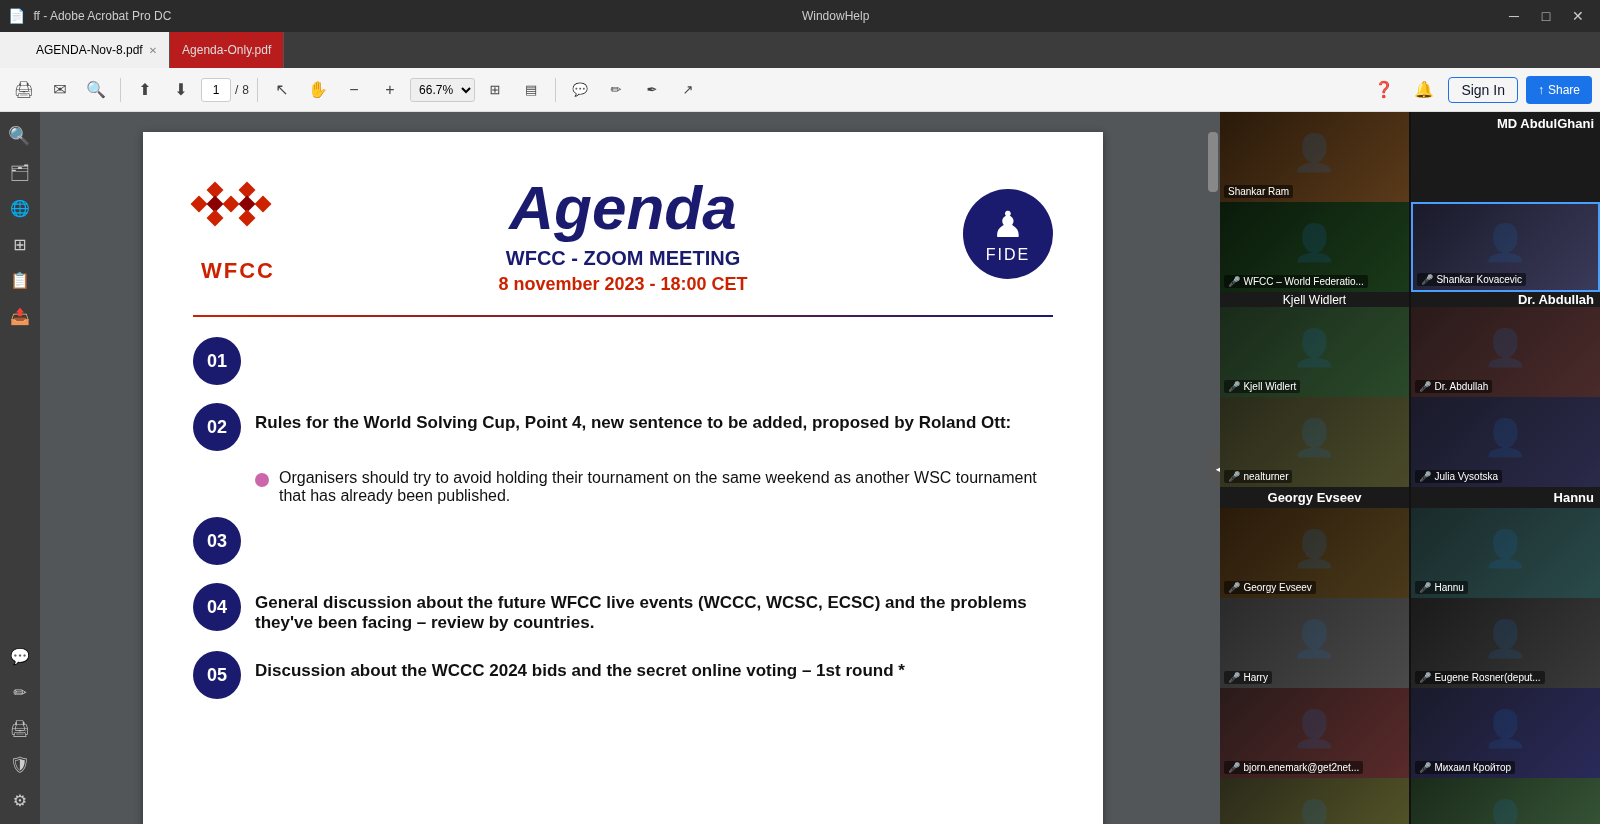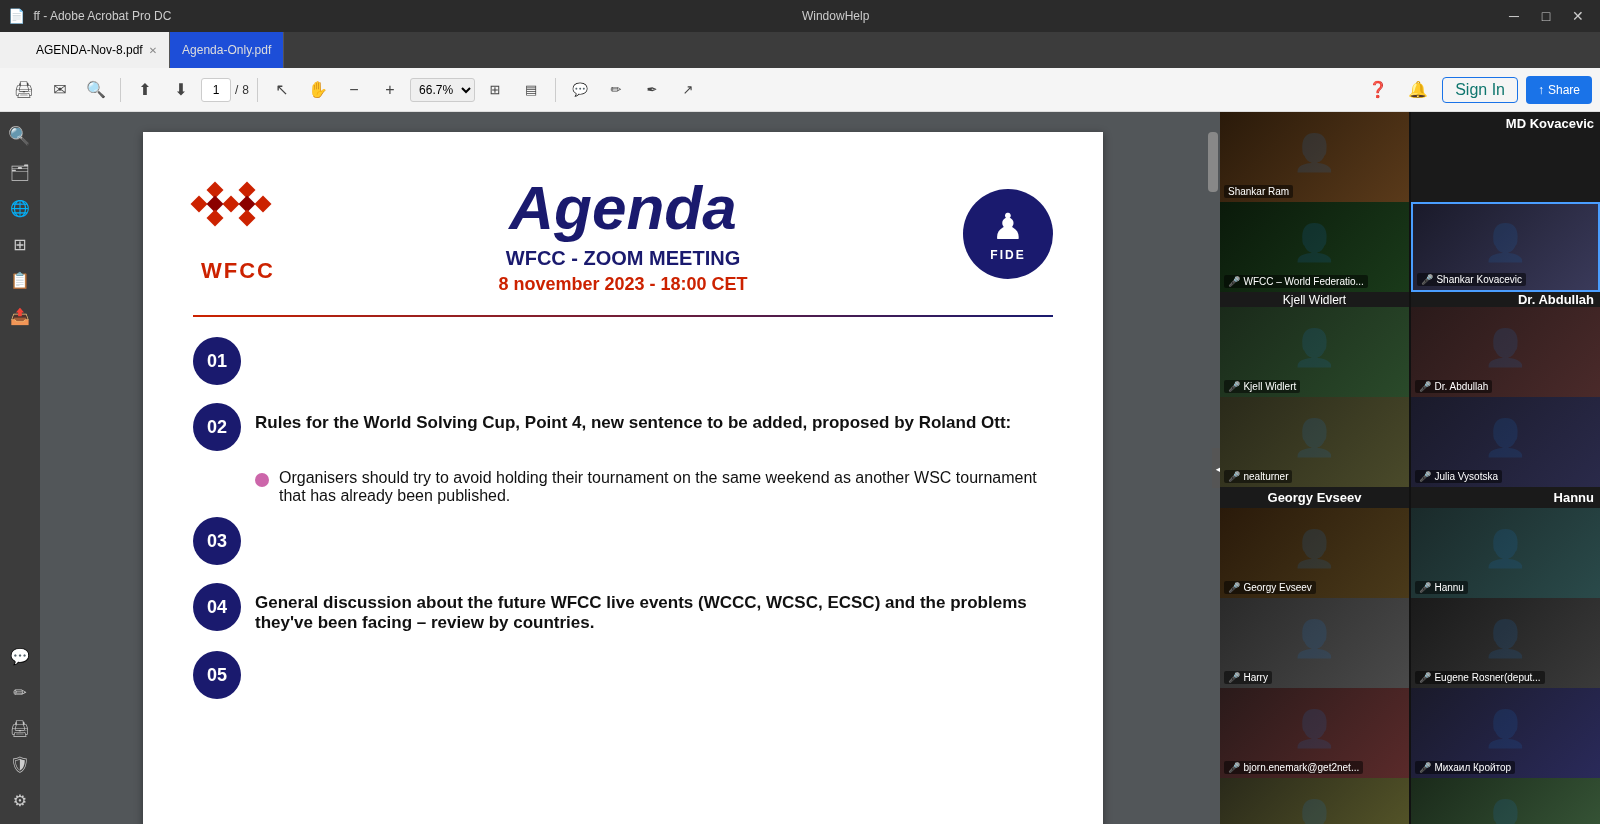--- a/index.html
+++ b/index.html
@@ -63,21 +63,21 @@
       flex-shrink: 0;
     }
     .tab {
       height: 100%;
       padding: 0 12px;
       display: flex;
       align-items: center;
       gap: 6px;
       font-size: 12px;
       color: #ddd;
-      background: #1d4ed8;
+      background: #b91c1c;
       border-right: 1px solid #555;
       cursor: pointer;
       position: relative;
     }
     .tab.active {
       background: #f0f0f0;
       color: #000;
       padding-left: 36px;
     }
     .tab-close {
@@ -143,22 +143,22 @@
       display: flex;
       align-items: center;
       gap: 8px;
     }
     .sign-in-btn {
       height: 26px;
       padding: 0 12px;
       background: transparent;
       border: 1px solid #1a73e8;
       border-radius: 4px;
-      color: #0f766e;
-      font-size: 16px;
+      color: #0f172a;
+      font-size: 14px;
       cursor: pointer;
     }
     .share-btn {
       height: 28px;
       padding: 0 12px;
       background: #1a73e8;
       border: none;
       border-radius: 4px;
       color: #fff;
       font-size: 12px;
@@ -278,22 +278,22 @@
       display: flex;
       flex-direction: column;
       align-items: center;
       justify-content: center;
       color: white;
     }
     .fide-chess-piece {
       font-size: 36px;
     }
     .fide-text {
-      font-size: 12px;
-      font-weight: bold;
+      font-size: 16px;
+      font-weight: normal;
       letter-spacing: 2px;
       text-align: right;
     }
 
     .divider-line {
       height: 2px;
       background: linear-gradient(to right, #cc2200, #1a1a6e);
       margin: 12px 0 20px 0;
     }
 
@@ -577,20 +577,21 @@
         <div class="agenda-item">
           <div class="item-number">04</div>
           <div class="item-content">
             <strong>General discussion about the future WFCC live events (WCCC, WCSC, ECSC) and the problems they've been facing – review by countries.</strong>
           </div>
         </div>
 
         <div class="agenda-item">
           <div class="item-number">05</div>
           <div class="item-content">
+            <strong>Discussion about the WCCC 2024 bids and the secret online voting – 1st round *</strong>
           </div>
         </div>
 
       </div>
     </div>
 
     <div style="width:14px; background:#525659; flex-shrink:0; position:relative;">
       <div style="width:10px; height:60px; background:#888; border-radius:4px; margin:2px auto; margin-top:20px;"></div>
     </div>
 
@@ -602,21 +603,21 @@
     <div style="display:grid; grid-template-columns:1fr 1fr; gap:2px; background:#111;">
 
       <div class="video-cell vid-shankar" style="height:90px;">
         <div class="person-silhouette">👤</div>
         <div class="video-label">
           <span>Shankar Ram</span>
         </div>
       </div>
 
       <div style="background:#1a1a1a; display:flex; flex-direction:column; align-items:flex-end; justify-content:flex-start; padding:4px 6px;">
-        <span style="color:white; font-size:13px; font-weight:bold;">MD Kovacevic</span>
+        <span style="color:white; font-size:13px; font-weight:bold;">MD AbdulGhani</span>
       </div>
     </div>
 
     <div style="display:grid; grid-template-columns:1fr 1fr; gap:2px; background:#111;">
       <div class="video-cell vid-wfcc" style="height:90px;">
         <div class="person-silhouette">👤</div>
         <div class="video-label">
           <span>🎤</span>
           <span>WFCC – World Federatio...</span>
         </div>

